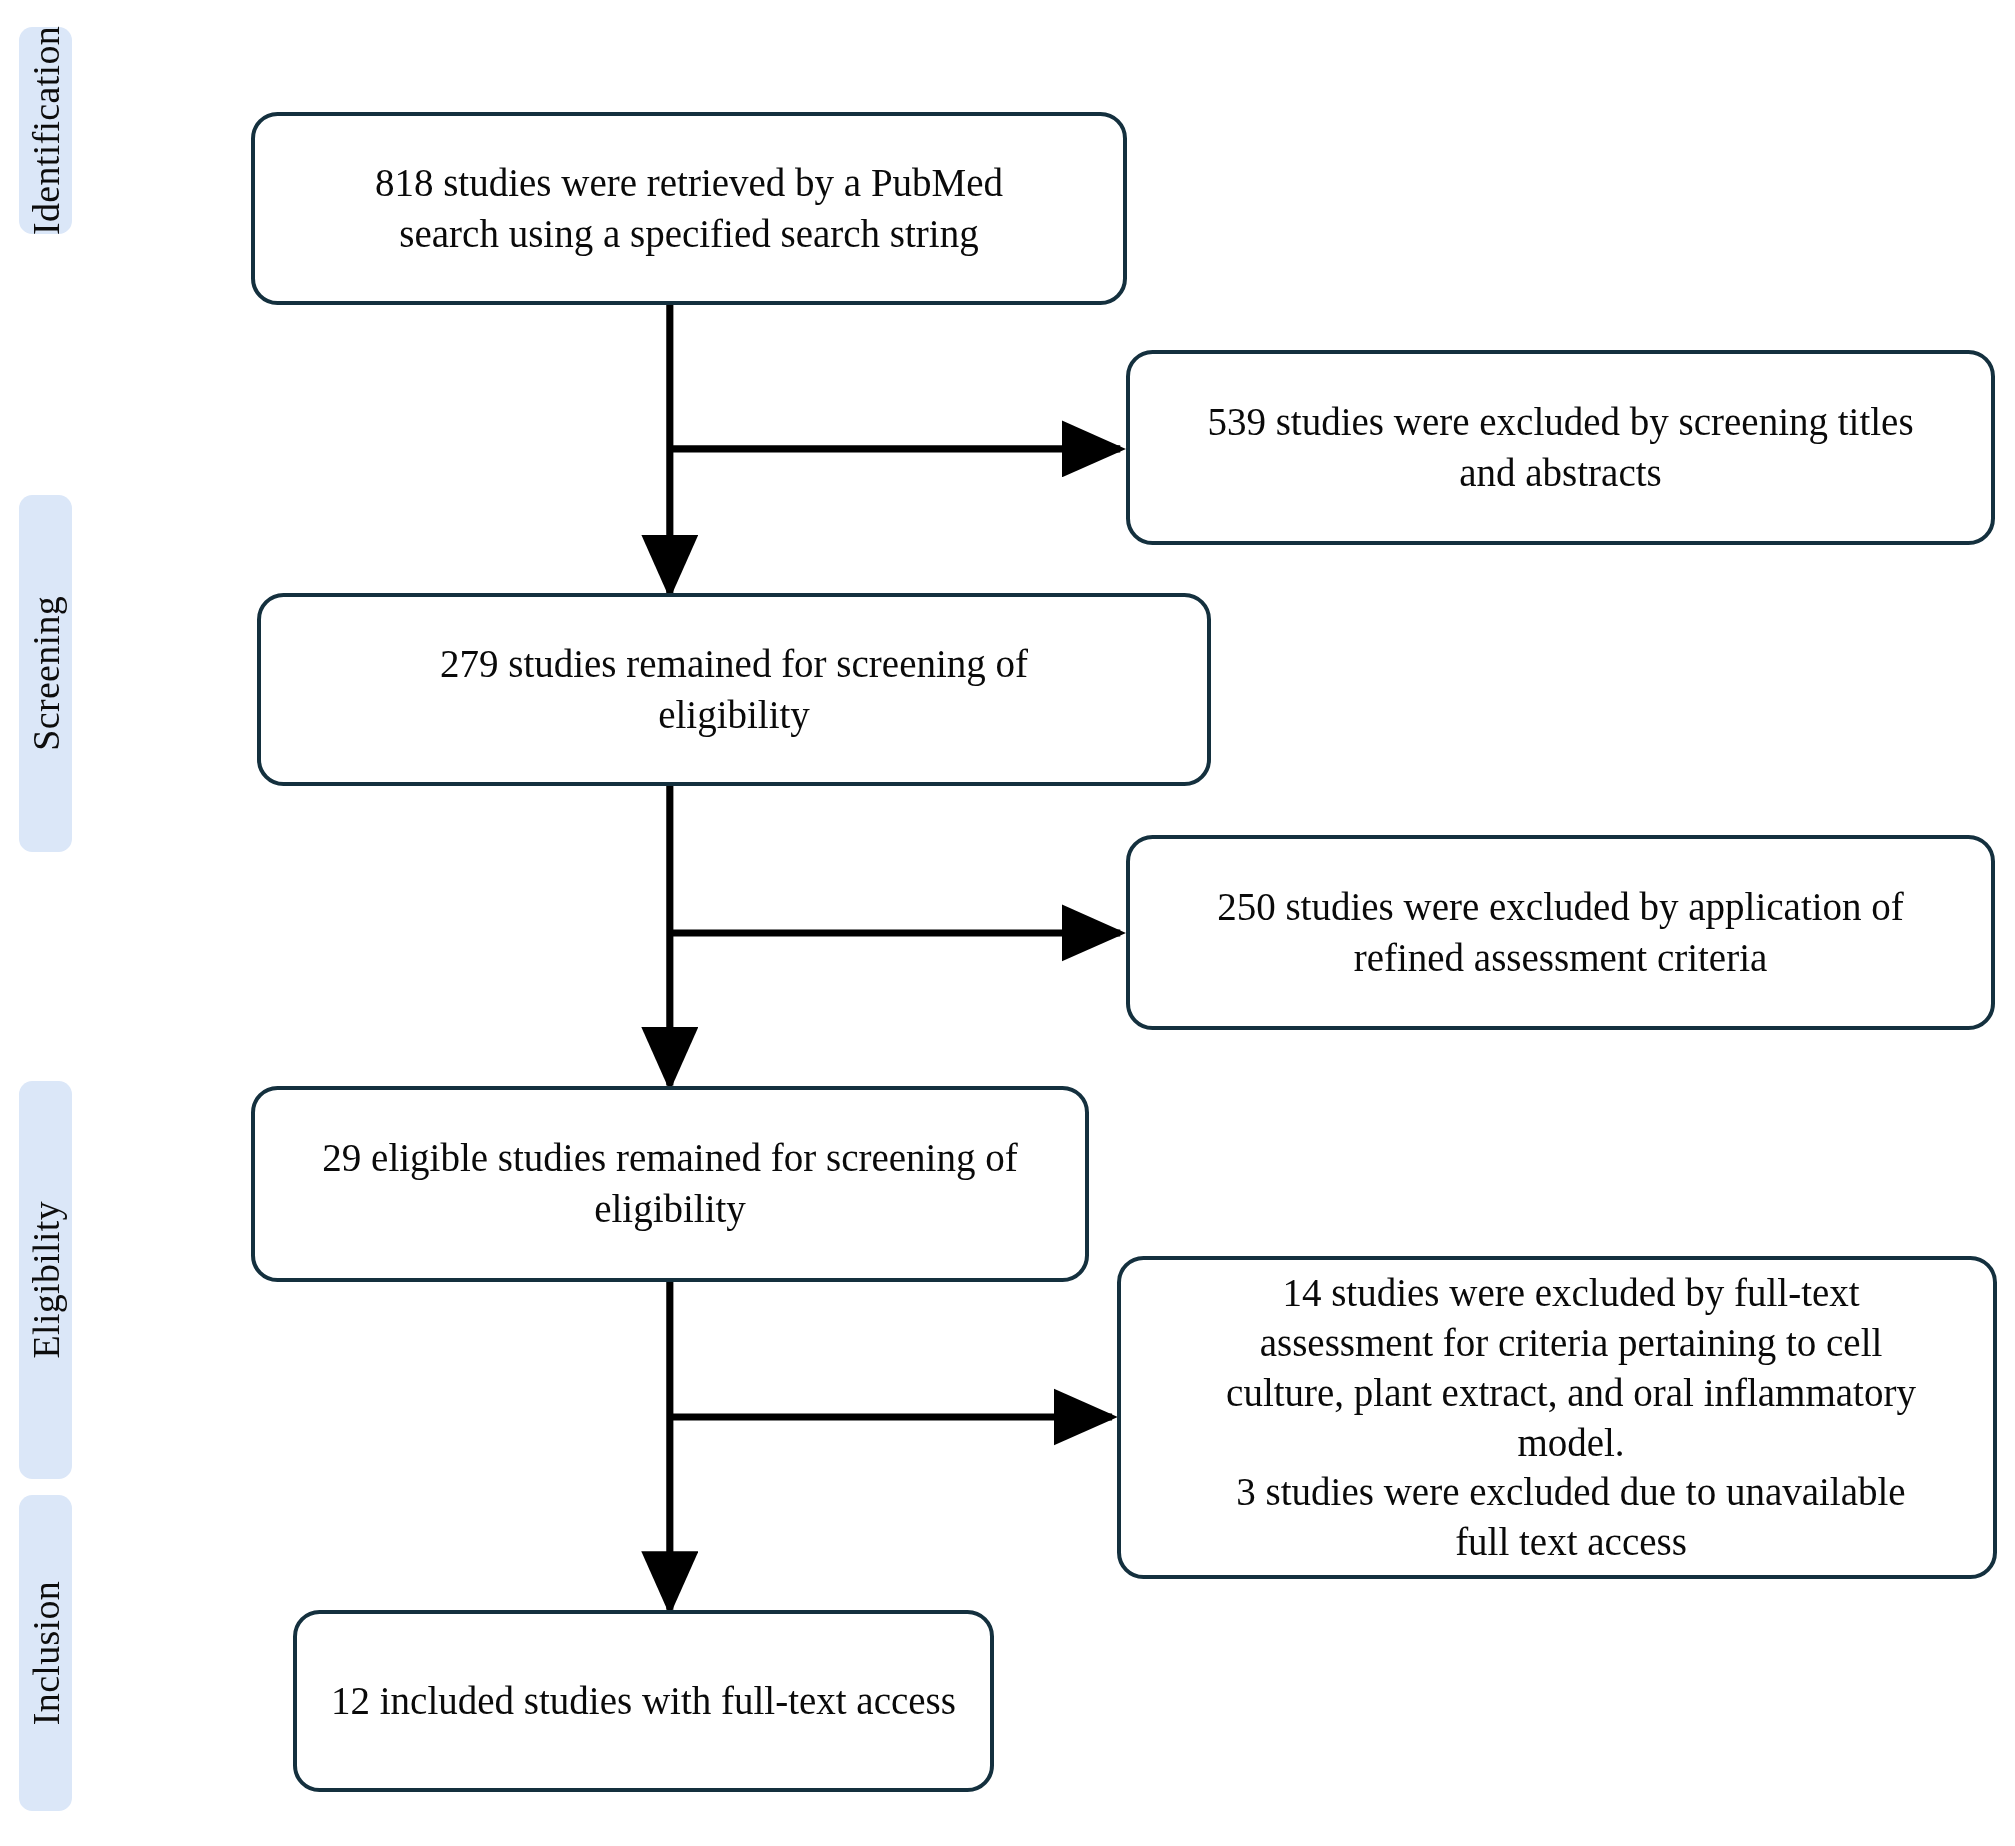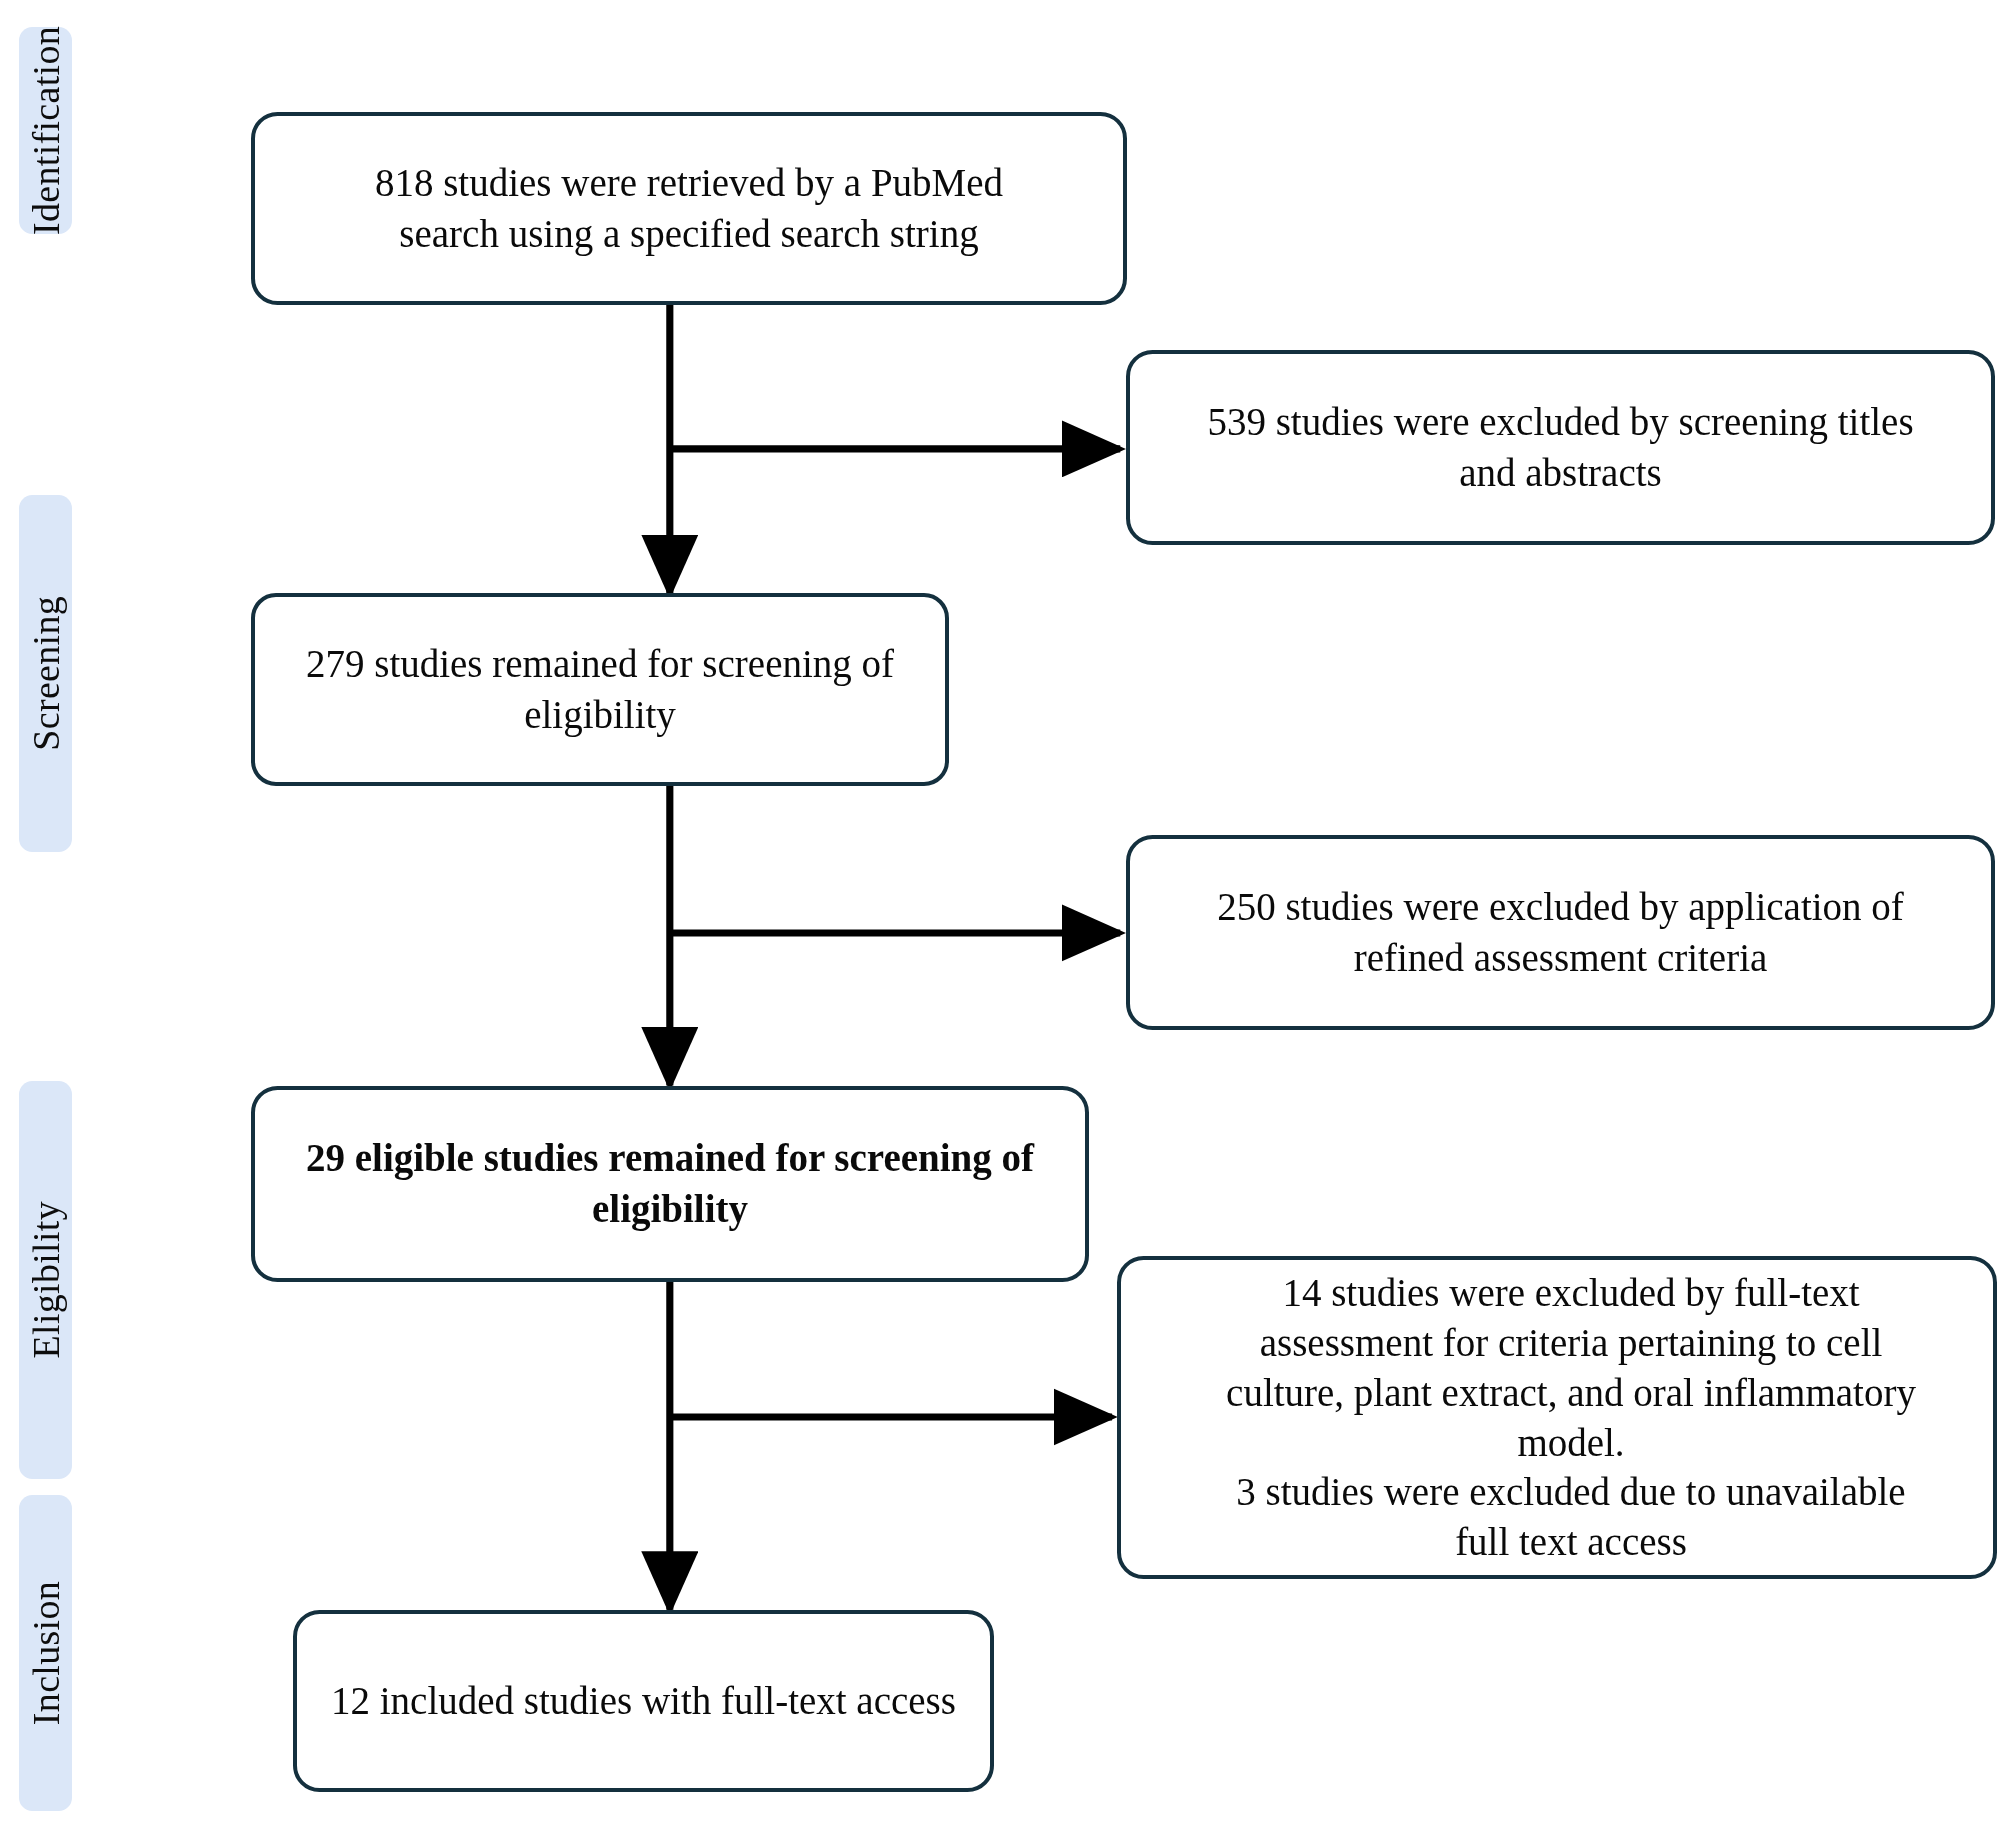--- a/index.html
+++ b/index.html
@@ -110,26 +110,26 @@
 
   <div class="stage-pill" style="left:19.4px; top:1495px; width:53px; height:316px;">
     <span class="stage-pill-label">Inclusion</span>
   </div>
 
   <div class="flow-box" style="left:251px; top:112px; width:876px; height:193px;">
     <div class="flow-box-text">818 studies were retrieved by a PubMed
 search using a specified search string</div>
   </div>
 
-  <div class="flow-box" style="left:251px; top:593px; width:698px; height:193px;border-radius:25px;">
+  <div class="flow-box" style="left:257px; top:593px; width:954px; height:193px;">
     <div class="flow-box-text">279 studies remained for screening of
 eligibility</div>
   </div>
 
-  <div class="flow-box" style="left:251px; top:1086px; width:838px; height:196px;font-weight:bold;">
+  <div class="flow-box" style="left:251px; top:1086px; width:838px; height:196px;">
     <div class="flow-box-text">29 eligible studies remained for screening of
 eligibility</div>
   </div>
 
   <div class="flow-box" style="left:252px; top:1610px; width:701px; height:182px;margin-left:41px;">
     <div class="flow-box-text">12 included studies with full-text access</div>
   </div>
 
   <div class="flow-box" style="left:1126px; top:350px; width:869px; height:195px;">
     <div class="flow-box-text">539 studies were excluded by screening titles

